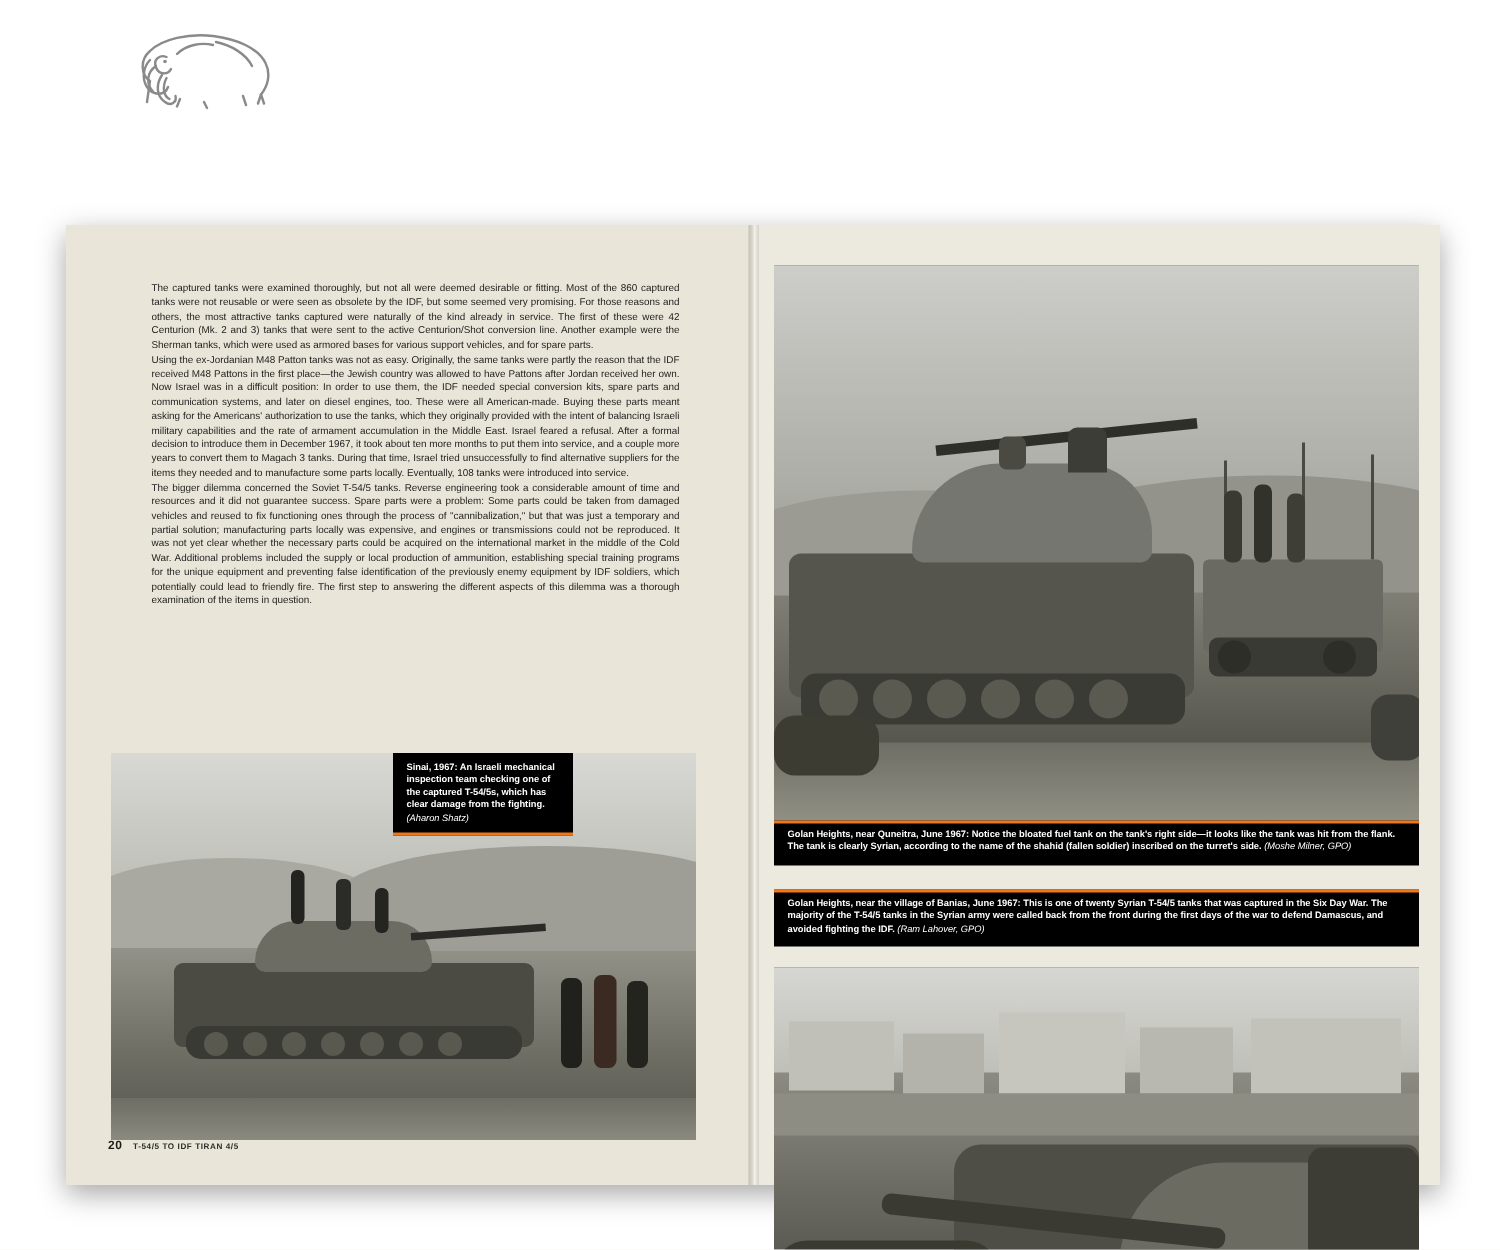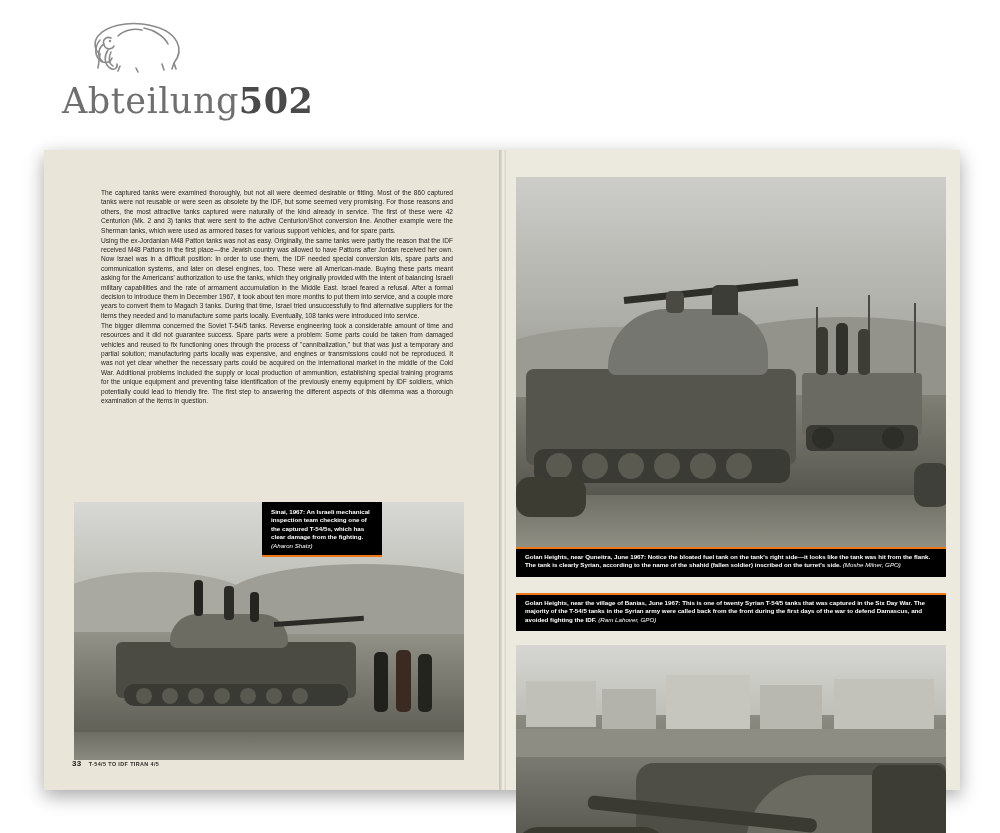--- a/index.html
+++ b/index.html
@@ -214,23 +214,20 @@
           <path d="M20 30 C14 34 13 42 18 47"></path>
           <path d="M27 24 C22 22 18 26 20 31 C22 36 28 36 30 32"></path>
           <circle cx="26" cy="27" r="1.2" fill="#8a8a8a" stroke="none"></circle>
           <path d="M24 36 C20 42 20 50 26 54 C30 57 34 54 33 50"></path>
           <path d="M27 38 C24 44 25 50 29 52"></path>
           <path d="M34 22 C40 16 50 14 58 16"></path>
           <path d="M60 14 C70 16 80 22 84 30"></path>
         </g>
       </svg>
     </div>
-    <div class="brand">
-      <span>Abteilung</span><span class="num">502</span>
-    </div>
   </div>
 
   <div class="spread">
 
     <div class="page-left">
 
       <div class="bodytext">
         <p>The captured tanks were examined thoroughly, but not all were deemed desirable or fitting. Most of the 860 captured tanks were not reusable or were seen as obsolete by the IDF, but some seemed very promising. For those reasons and others, the most attractive tanks captured were naturally of the kind already in service. The first of these were 42 Centurion (Mk. 2 and 3) tanks that were sent to the active Centurion/Shot conversion line. Another example were the Sherman tanks, which were used as armored bases for various support vehicles, and for spare parts.</p>
         <p>Using the ex-Jordanian M48 Patton tanks was not as easy. Originally, the same tanks were partly the reason that the IDF received M48 Pattons in the first place—the Jewish country was allowed to have Pattons after Jordan received her own. Now Israel was in a difficult position: In order to use them, the IDF needed special conversion kits, spare parts and communication systems, and later on diesel engines, too. These were all American-made. Buying these parts meant asking for the Americans' authorization to use the tanks, which they originally provided with the intent of balancing Israeli military capabilities and the rate of armament accumulation in the Middle East. Israel feared a refusal. After a formal decision to introduce them in December 1967, it took about ten more months to put them into service, and a couple more years to convert them to Magach 3 tanks. During that time, Israel tried unsuccessfully to find alternative suppliers for the items they needed and to manufacture some parts locally. Eventually, 108 tanks were introduced into service.</p>
         <p>The bigger dilemma concerned the Soviet T-54/5 tanks. Reverse engineering took a considerable amount of time and resources and it did not guarantee success. Spare parts were a problem: Some parts could be taken from damaged vehicles and reused to fix functioning ones through the process of "cannibalization," but that was just a temporary and partial solution; manufacturing parts locally was expensive, and engines or transmissions could not be reproduced. It was not yet clear whether the necessary parts could be acquired on the international market in the middle of the Cold War. Additional problems included the supply or local production of ammunition, establishing special training programs for the unique equipment and preventing false identification of the previously enemy equipment by IDF soldiers, which potentially could lead to friendly fire. The first step to answering the different aspects of this dilemma was a thorough examination of the items in question.</p>
@@ -265,21 +262,21 @@
         <div class="light-mass" style="left:0; bottom:0; width:100%; height:28px; background:linear-gradient(to bottom,#6d6d64,#8a8a7f);"></div>
       </div>
 
       <div class="caption" id="caption-sinai">
         <span>Sinai, 1967: An Israeli mechanical inspection team checking one of the captured T-54/5s, which has clear damage from the fighting.</span>
         <span class="credit">(Aharon Shatz)</span>
         <div class="orange-rule"></div>
       </div>
 
       <div class="folio" id="folio-left">
-        <span class="pagenum">33</span>
+        <span class="pagenum">20</span>
         <span class="folio-title">T-54/5 TO IDF TIRAN 4/5</span>
       </div>
     </div>
 
     <div class="page-right">
 
       <div class="folio" id="folio-right">
         <span class="folio-title">T-54/5 TO IDF TIRAN 4/5</span>
         <span class="pagenum">25</span>
       </div>

